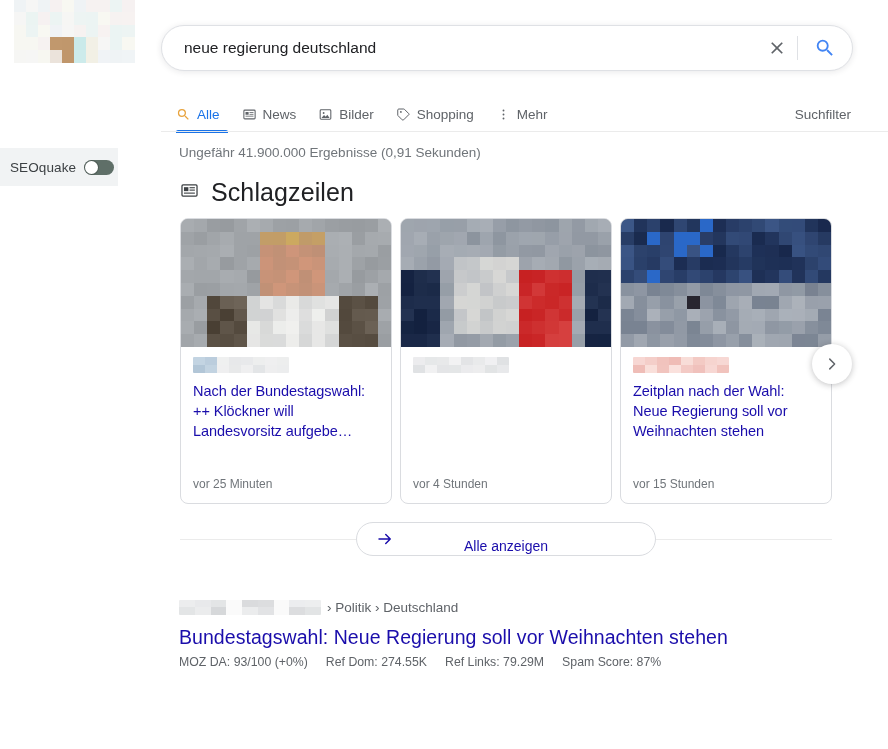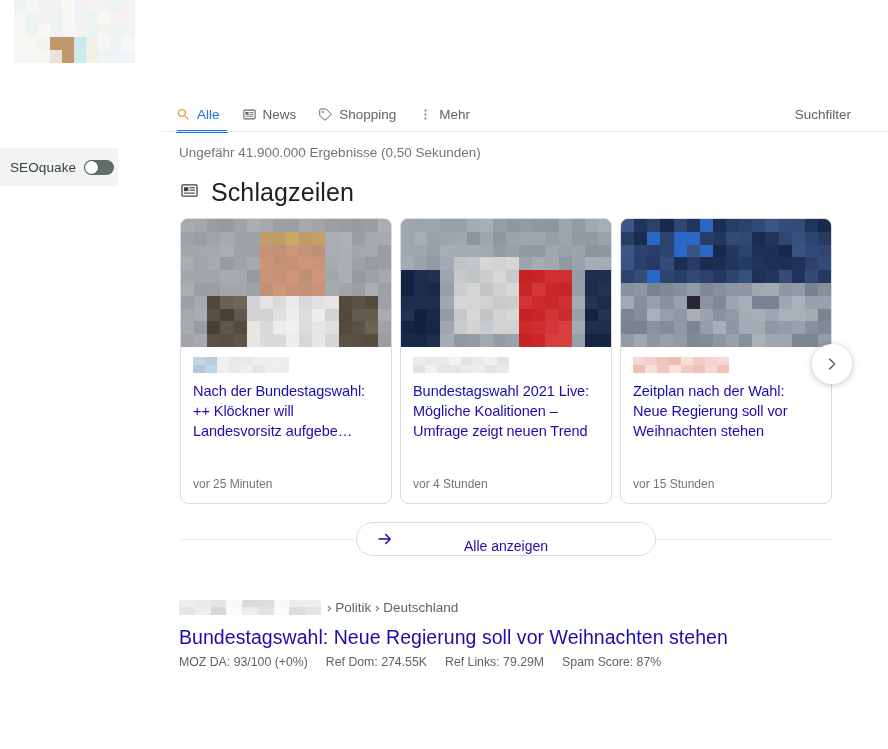--- a/index.html
+++ b/index.html
@@ -291,20 +291,34 @@
       </div>
 
     <div class="seoquake-box">
       <span class="seoquake-label">SEOquake</span>
       <span class="toggle">
         <span class="knob"></span>
       </span>
     </div>
   </div>
 
+  <div class="searchbar">
+    <input class="q" type="text" value="neue regierung deutschland" style="">
+    <div class="clear-btn">
+      <svg width="20" height="20" viewBox="0 0 24 24">
+        <path d="M19 6.41L17.59 5 12 10.59 6.41 5 5 6.41 10.59 12 5 17.59 6.41 19 12 13.41 17.59 19 19 17.59 13.41 12z" fill="#5f6368"></path>
+      </svg>
+    </div>
+    <div class="divider-v"></div>
+    <div class="search-btn">
+      <svg width="22" height="22" viewBox="0 0 24 24">
+        <path d="M15.5 14h-.79l-.28-.27A6.47 6.47 0 0 0 16 9.5 6.5 6.5 0 1 0 9.5 16c1.61 0 3.09-.59 4.23-1.57l.27.28v.79l5 4.99L20.49 19l-4.99-5zm-6 0C7.01 14 5 11.99 5 9.5S7.01 5 9.5 5 14 7.01 14 9.5 11.99 14 9.5 14z" fill="#4285f4"></path>
+      </svg>
+    </div>
+  </div>
 
   <div class="tabs">
 
     <div class="tab active">
       <span class="ticon">
         <svg width="15" height="15" viewBox="0 0 24 24">
           <path d="M15.5 14h-.79l-.28-.27A6.47 6.47 0 0 0 16 9.5 6.5 6.5 0 1 0 9.5 16c1.61 0 3.09-.59 4.23-1.57l.27.28v.79l5 4.99L20.49 19l-4.99-5zm-6 0C7.01 14 5 11.99 5 9.5S7.01 5 9.5 5 14 7.01 14 9.5 11.99 14 9.5 14z" fill="#e8a33d"></path>
         </svg>
       </span>
       <span>Alle</span>
@@ -317,20 +331,30 @@
           <rect x="3" y="5" width="18" height="14" rx="1.5" fill="none" stroke="#5f6368" stroke-width="1.7"></rect>
           <rect x="5.6" y="8" width="5" height="4.4" fill="#5f6368"></rect>
           <rect x="12" y="8" width="6.4" height="1.3" fill="#5f6368"></rect>
           <rect x="12" y="11" width="6.4" height="1.3" fill="#5f6368"></rect>
           <rect x="5.6" y="14" width="12.8" height="1.3" fill="#5f6368"></rect>
         </svg>
       </span>
       <span>News</span>
     </div>
 
+    <div class="tab">
+      <span class="ticon">
+        <svg width="15" height="15" viewBox="0 0 24 24">
+          <rect x="3.5" y="4.5" width="17" height="15" rx="1.5" fill="none" stroke="#5f6368" stroke-width="1.7"></rect>
+          <circle cx="9" cy="9.5" r="1.5" fill="#5f6368"></circle>
+          <path d="M5.5 17.5l4.2-4.6 2.6 2.8 2.6-3.2 3.6 5z" fill="#5f6368"></path>
+        </svg>
+      </span>
+      <span>Bilder</span>
+    </div>
 
     <div class="tab">
       <span class="ticon">
         <svg width="15" height="15" viewBox="0 0 24 24">
           <path d="M20.5 12.2l-8.3 8.3a1.6 1.6 0 0 1-2.3 0l-6.6-6.6a1.6 1.6 0 0 1-.5-1.1V4.8c0-.9.7-1.6 1.6-1.6h8c.4 0 .8.2 1.1.5l7 7c.6.6.6 1.7 0 1.5z" fill="none" stroke="#5f6368" stroke-width="1.6"></path>
           <circle cx="7.8" cy="7.8" r="1.5" fill="#5f6368"></circle>
         </svg>
       </span>
       <span>Shopping</span>
     </div>
@@ -344,21 +368,21 @@
           <circle cx="12" cy="18.4" r="1.5" fill="#5f6368"></circle>
         </svg>
       </span>
       <span>Mehr</span>
     </div>
 
     <div class="suchfilter">Suchfilter</div>
   </div>
   <div class="tabs-rule"></div>
 
-  <div class="stats">Ungefähr 41.900.000 Ergebnisse (0,50 Sekunden)</div>
+  <div class="stats">Ungefähr 41.900.000 Ergebnisse (0,91 Sekunden)</div>
 
   <div class="headlines-head">
     <span>
       <svg width="19" height="19" viewBox="0 0 24 24">
         <rect x="2.5" y="5" width="19" height="14" rx="1.3" fill="none" stroke="#3c4043" stroke-width="1.6"></rect>
         <rect x="5" y="7.8" width="5.6" height="5" fill="#3c4043"></rect>
         <rect x="12" y="7.8" width="6.8" height="1.4" fill="#3c4043"></rect>
         <rect x="12" y="10.8" width="6.8" height="1.4" fill="#3c4043"></rect>
         <rect x="5" y="14.6" width="13.8" height="1.4" fill="#3c4043"></rect>
       </svg>
@@ -730,21 +754,20 @@
             <i class="px" style="left:84px;top:0px;width:12.6px;height:8.6px;background:rgb(224,226,228)"></i>
             <i class="px" style="left:0px;top:8px;width:12.6px;height:8.6px;background:rgb(224,226,228)"></i>
             <i class="px" style="left:12px;top:8px;width:12.6px;height:8.6px;background:rgb(241,241,242)"></i>
             <i class="px" style="left:24px;top:8px;width:12.6px;height:8.6px;background:rgb(228,229,231)"></i>
             <i class="px" style="left:36px;top:8px;width:12.6px;height:8.6px;background:rgb(228,230,231)"></i>
             <i class="px" style="left:48px;top:8px;width:12.6px;height:8.6px;background:rgb(235,235,237)"></i>
             <i class="px" style="left:60px;top:8px;width:12.6px;height:8.6px;background:rgb(237,237,238)"></i>
             <i class="px" style="left:72px;top:8px;width:12.6px;height:8.6px;background:rgb(226,228,229)"></i>
             <i class="px" style="left:84px;top:8px;width:12.6px;height:8.6px;background:rgb(232,233,235)"></i>
           </div>
-        <div class="news-title">Bundestagswahl 2021 Live: Mögliche Koalitionen – Umfrage zeigt neuen Trend</div>
       </div>
       <div class="news-time">vor 4 Stunden</div>
     </div>
 
     <div class="news-card">
       <div class="news-thumb" id="thumb2">
           <i class="px" style="left:0px;top:0px;width:13.725px;height:13.4px;background:rgb(60,87,135)"></i>
           <i class="px" style="left:13.125px;top:0px;width:13.725px;height:13.4px;background:rgb(33,52,91)"></i>
           <i class="px" style="left:26.25px;top:0px;width:13.725px;height:13.4px;background:rgb(43,65,108)"></i>
           <i class="px" style="left:39.375px;top:0px;width:13.725px;height:13.4px;background:rgb(25,41,77)"></i>

